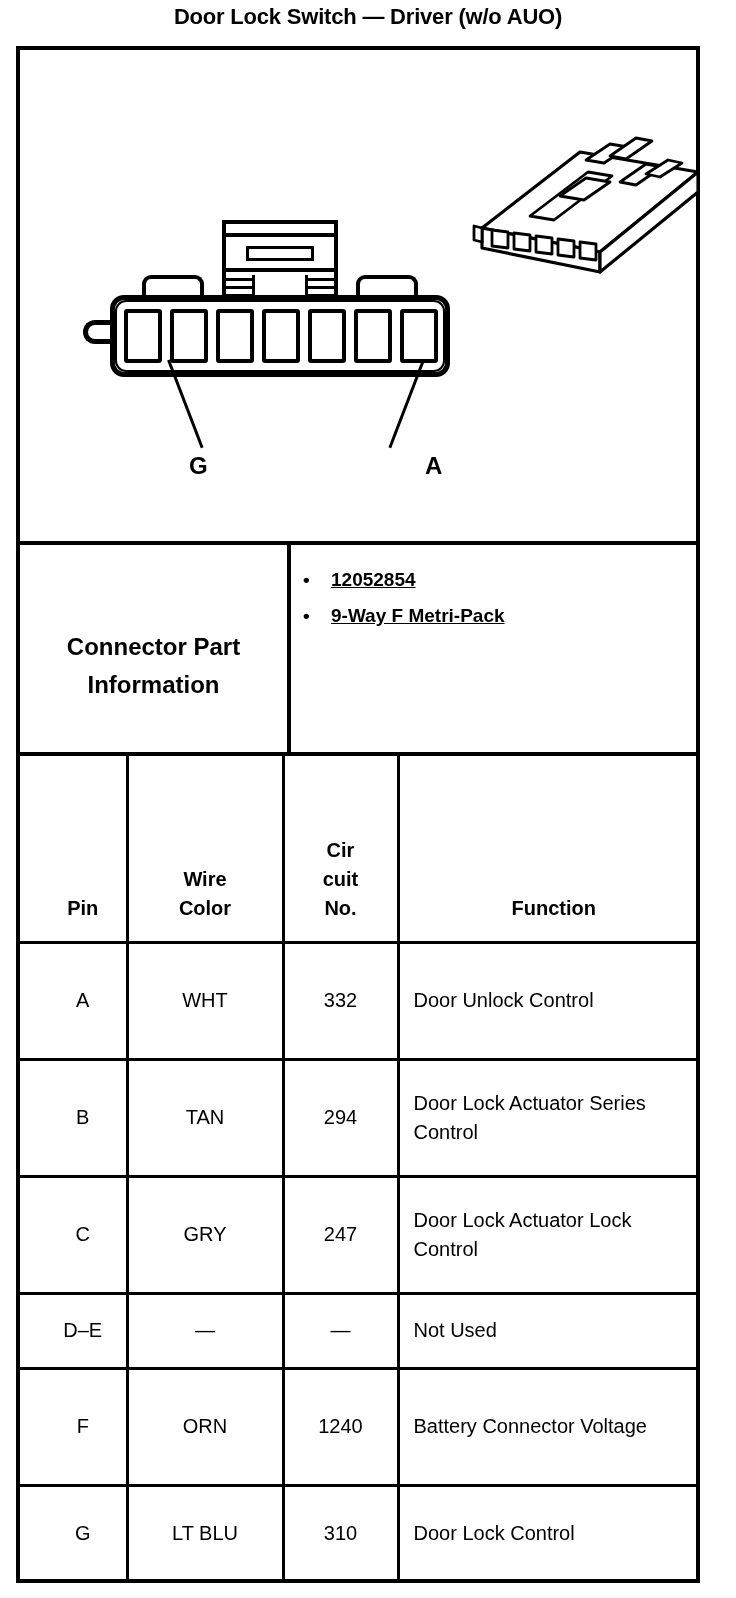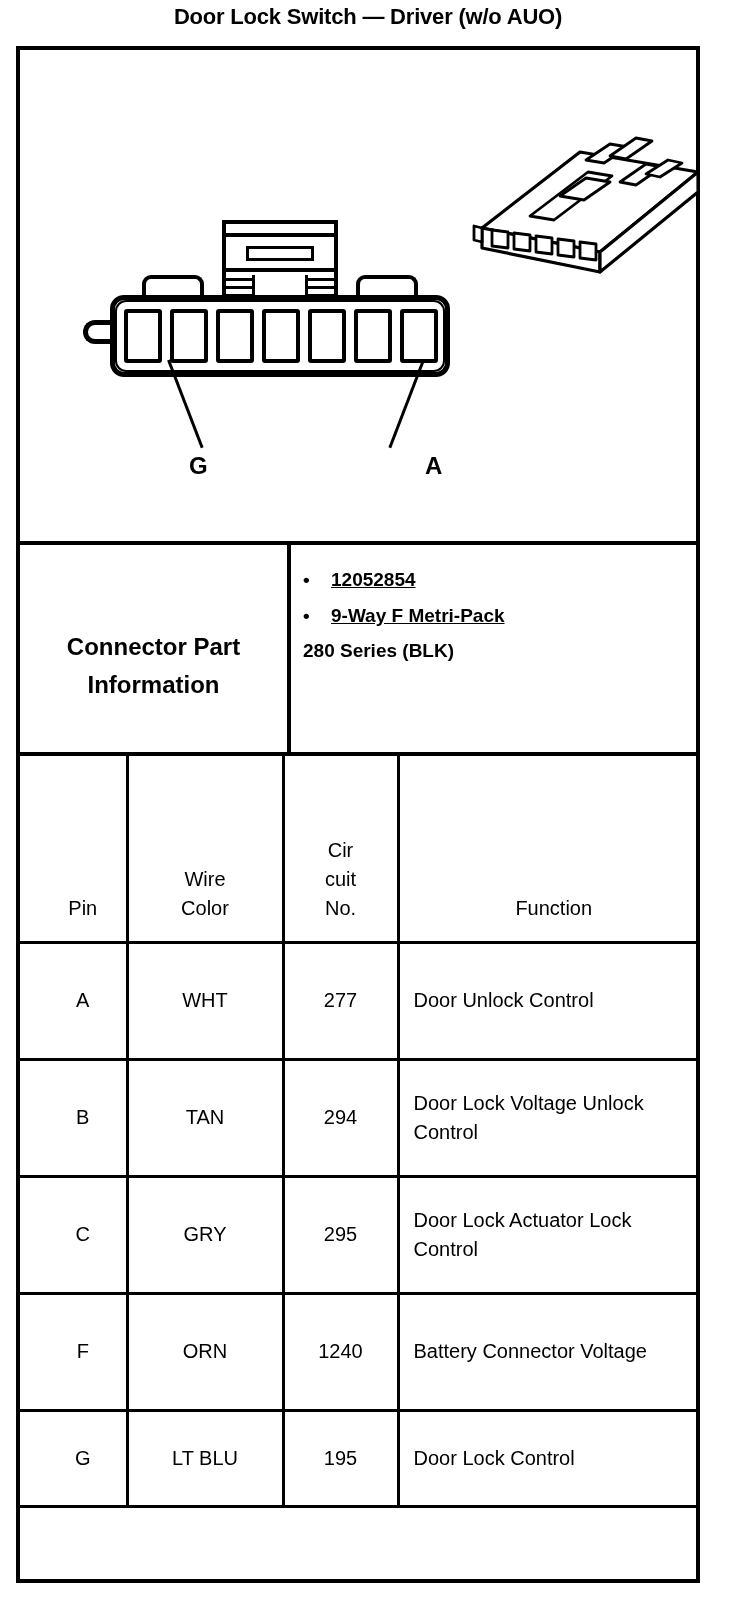--- a/index.html
+++ b/index.html
@@ -301,21 +301,21 @@
     text-align: center;
     vertical-align: middle;
     line-height: 1.45;
   }
   .ptable .c-pin      { width: 107px; }
   .ptable .c-wire     { width: 156px; }
   .ptable .c-circuit  { width: 115px; }
   .ptable .c-function { width: 298px; text-align: left; padding-left: 14px; }
 
   .ptable thead td {
-    font-weight: normal;
+    font-weight: bold;
     vertical-align: bottom;
     padding-bottom: 18px;
     height: 186px;
   }
   .ptable thead td.c-function { text-align: center; padding-left: 20px; }
 
   .ptable tbody td { height: 117px; }
   .ptable tbody tr.short td { height: 75px; }
   .ptable tbody tr.last td  { height: 96px; }
 
@@ -412,21 +412,20 @@
     <div class="cpi-sep"></div>
     <div class="cpi-body">
       <div class="cpi-bullet">
         <span class="cpi-dot">•</span>
         <span class="cpi-btext">12052854</span>
       </div>
       <div class="cpi-bullet">
         <span class="cpi-dot">•</span>
         <span class="cpi-btext">9-Way F Metri-Pack</span>
       </div>
-      <div class="cpi-cont">280 Series (BLK)</div>
     </div>
   </div>
 
   <div class="divider-cpi"></div>
 
   <table class="ptable">
     <thead>
       <tr>
         <td class="c-pin">Pin</td>
         <td class="c-wire">
@@ -438,43 +437,49 @@
           <span>cuit</span><br>
           <span>No.</span>
         </td>
         <td class="c-function">Function</td>
       </tr>
     </thead>
     <tbody>
       <tr>
         <td class="c-pin">A</td>
         <td class="c-wire">WHT</td>
-        <td class="c-circuit">277</td>
+        <td class="c-circuit">332</td>
         <td class="c-function">Door Unlock Control</td>
       </tr>
       <tr>
         <td class="c-pin">B</td>
         <td class="c-wire">TAN</td>
         <td class="c-circuit">294</td>
-        <td class="c-function">Door Lock Voltage Unlock Control</td>
+        <td class="c-function">Door Lock Actuator Series Control</td>
       </tr>
       <tr>
         <td class="c-pin">C</td>
         <td class="c-wire">GRY</td>
-        <td class="c-circuit">295</td>
+        <td class="c-circuit">247</td>
         <td class="c-function">Door Lock Actuator Lock Control</td>
+      </tr>
+      <tr class="short">
+        <td class="c-pin">D–E</td>
+        <td class="c-wire">—</td>
+        <td class="c-circuit">—</td>
+        <td class="c-function">Not Used</td>
       </tr>
       <tr>
         <td class="c-pin">F</td>
         <td class="c-wire">ORN</td>
         <td class="c-circuit">1240</td>
         <td class="c-function">Battery Connector Voltage</td>
       </tr>
       <tr class="last">
         <td class="c-pin">G</td>
         <td class="c-wire">LT BLU</td>
-        <td class="c-circuit">195</td>
+        <td class="c-circuit">310</td>
         <td class="c-function">Door Lock Control</td>
       </tr>
     </tbody>
   </table>
 
 </div>
 
 </body></html>

